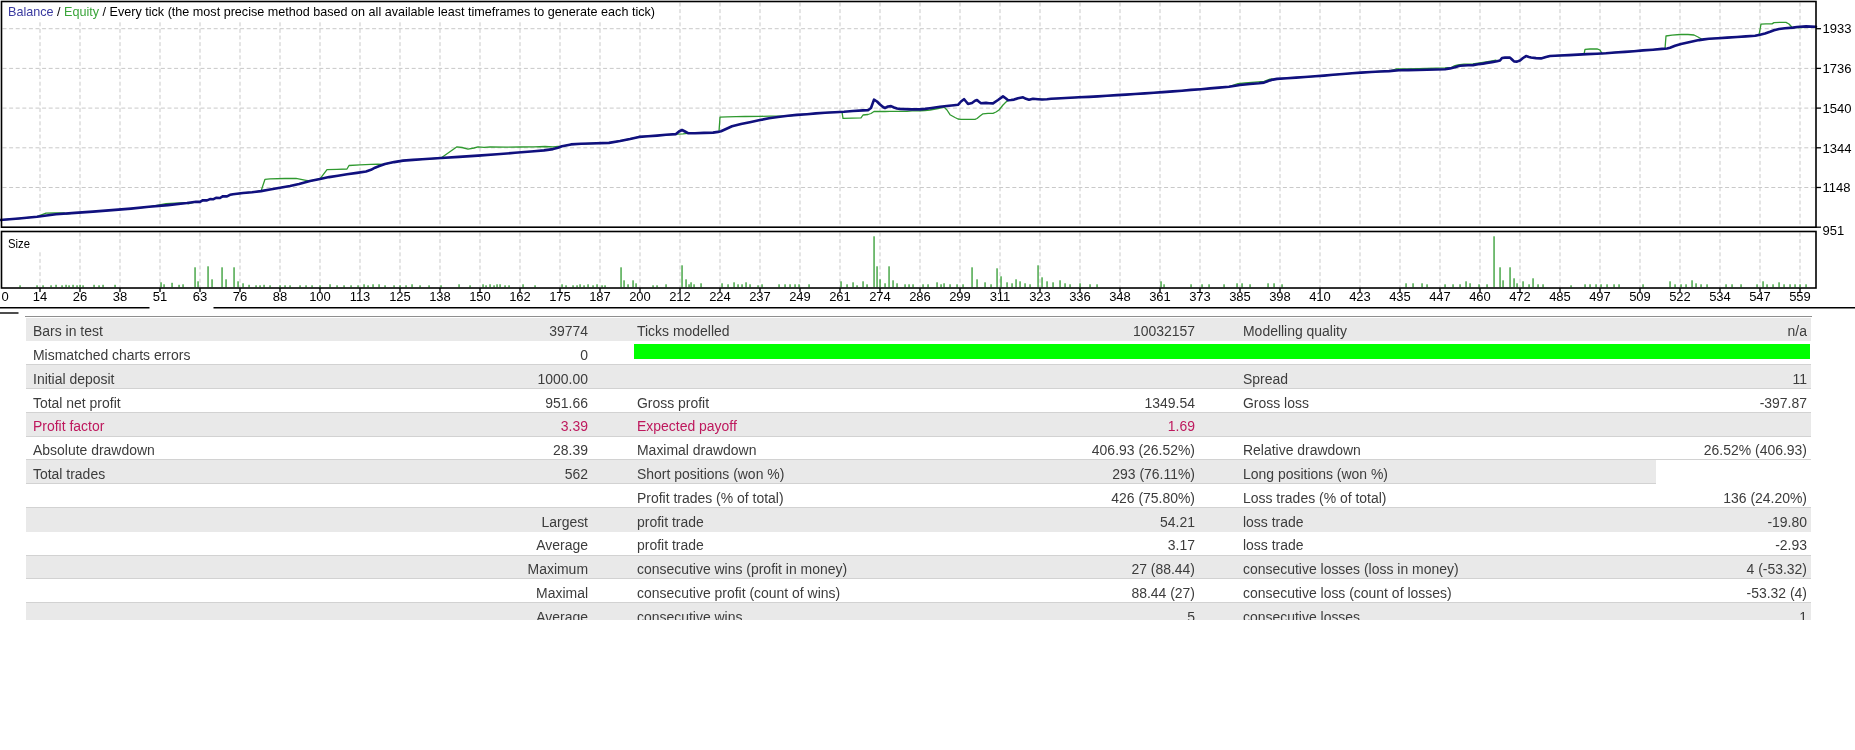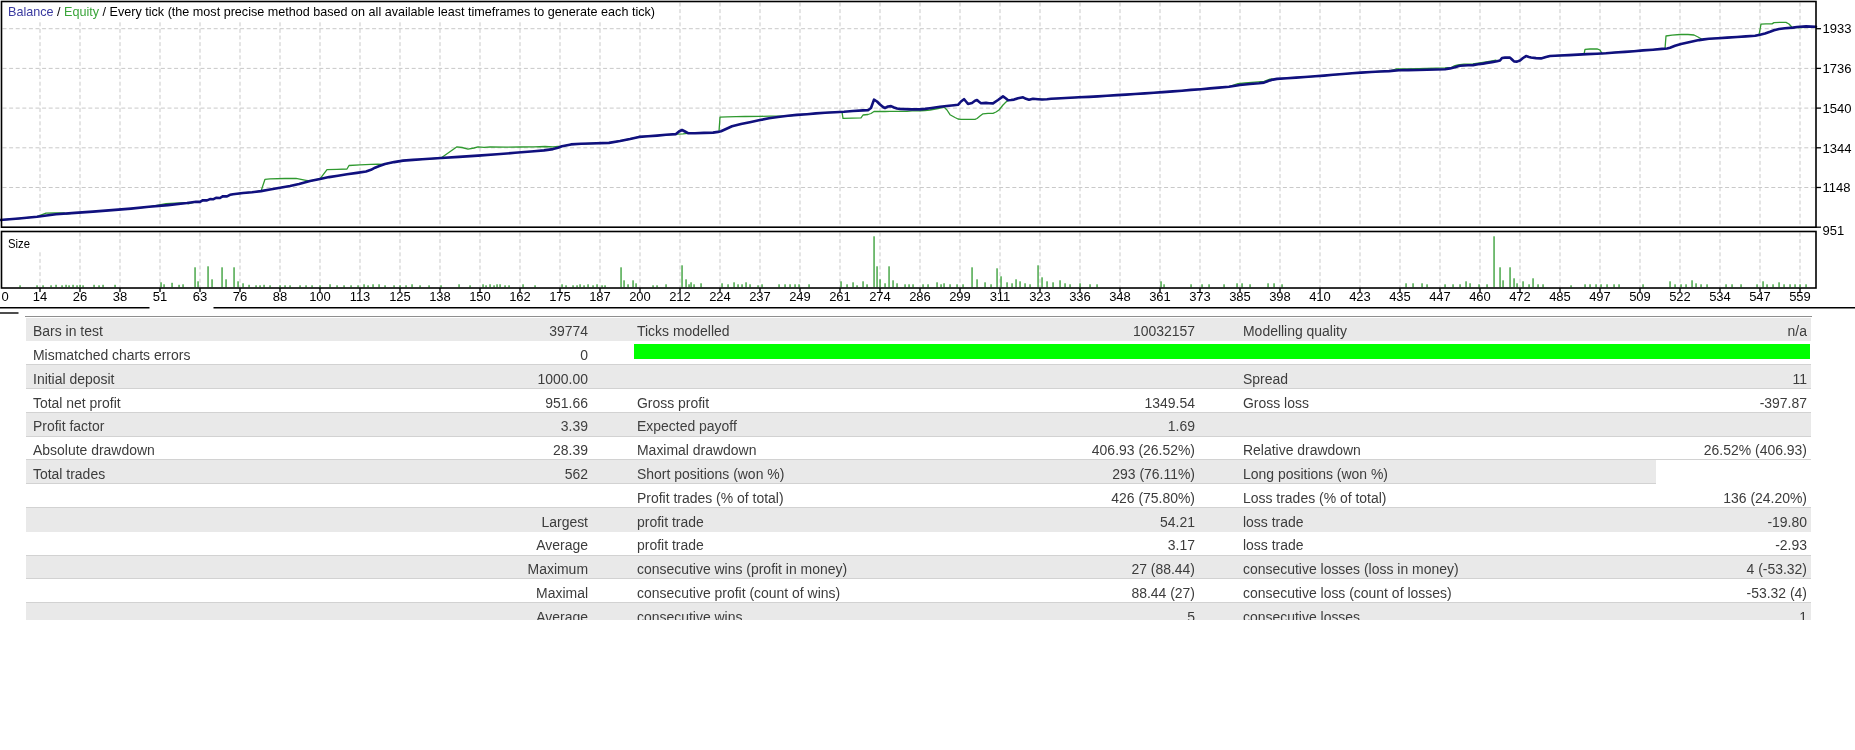--- a/index.html
+++ b/index.html
@@ -458,21 +458,21 @@
     <span style="position:absolute;top:1.5px;display:inline-block;transform:scaleX(0.9);transform-origin:100% 50%;text-align:right;left:1230px;width:551px">11</span>
   </div>
 <div style="position:absolute;left:26px;top:389.0px;width:1785px;height:23.8px;box-sizing:border-box;overflow:hidden;background:#ffffff;border-bottom:1px solid #d2d2d2;line-height:23.8px;font-size:15.5px;color:#3c3c3c">
     <span style="position:absolute;top:1.5px;display:inline-block;transform:scaleX(0.9);transform-origin:0 50%;white-space:nowrap;left:7px">Total net profit</span>
     <span style="position:absolute;top:1.5px;display:inline-block;transform:scaleX(0.9);transform-origin:100% 50%;text-align:right;left:0;width:562px">951.66</span>
     <span style="position:absolute;top:1.5px;display:inline-block;transform:scaleX(0.9);transform-origin:0 50%;white-space:nowrap;left:611px">Gross profit</span>
     <span style="position:absolute;top:1.5px;display:inline-block;transform:scaleX(0.9);transform-origin:100% 50%;text-align:right;left:620px;width:549px">1349.54</span>
     <span style="position:absolute;top:1.5px;display:inline-block;transform:scaleX(0.9);transform-origin:0 50%;white-space:nowrap;left:1217px">Gross loss</span>
     <span style="position:absolute;top:1.5px;display:inline-block;transform:scaleX(0.9);transform-origin:100% 50%;text-align:right;left:1230px;width:551px">-397.87</span>
   </div>
-<div style="position:absolute;left:26px;top:412.8px;width:1785px;height:23.8px;box-sizing:border-box;overflow:hidden;background:#e9e9e9;border-bottom:1px solid #d2d2d2;line-height:23.8px;font-size:15.5px;color:#404040">
+<div style="position:absolute;left:26px;top:412.8px;width:1785px;height:23.8px;box-sizing:border-box;overflow:hidden;background:#e9e9e9;border-bottom:1px solid #d2d2d2;line-height:23.8px;font-size:15.5px;color:#be185d">
     <span style="position:absolute;top:1.5px;display:inline-block;transform:scaleX(0.9);transform-origin:0 50%;white-space:nowrap;left:7px">Profit factor</span>
     <span style="position:absolute;top:1.5px;display:inline-block;transform:scaleX(0.9);transform-origin:100% 50%;text-align:right;left:0;width:562px">3.39</span>
     <span style="position:absolute;top:1.5px;display:inline-block;transform:scaleX(0.9);transform-origin:0 50%;white-space:nowrap;left:611px">Expected payoff</span>
     <span style="position:absolute;top:1.5px;display:inline-block;transform:scaleX(0.9);transform-origin:100% 50%;text-align:right;left:620px;width:549px">1.69</span>
   </div>
 <div style="position:absolute;left:26px;top:436.6px;width:1785px;height:23.8px;box-sizing:border-box;overflow:hidden;background:#ffffff;border-bottom:1px solid #d2d2d2;line-height:23.8px;font-size:15.5px;color:#3c3c3c">
     <span style="position:absolute;top:1.5px;display:inline-block;transform:scaleX(0.9);transform-origin:0 50%;white-space:nowrap;left:7px">Absolute drawdown</span>
     <span style="position:absolute;top:1.5px;display:inline-block;transform:scaleX(0.9);transform-origin:100% 50%;text-align:right;left:0;width:562px">28.39</span>
     <span style="position:absolute;top:1.5px;display:inline-block;transform:scaleX(0.9);transform-origin:0 50%;white-space:nowrap;left:611px">Maximal drawdown</span>
     <span style="position:absolute;top:1.5px;display:inline-block;transform:scaleX(0.9);transform-origin:100% 50%;text-align:right;left:620px;width:549px">406.93 (26.52%)</span>

